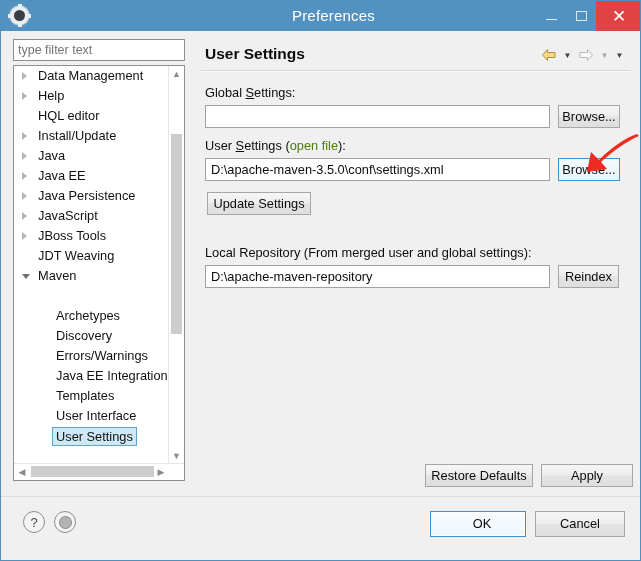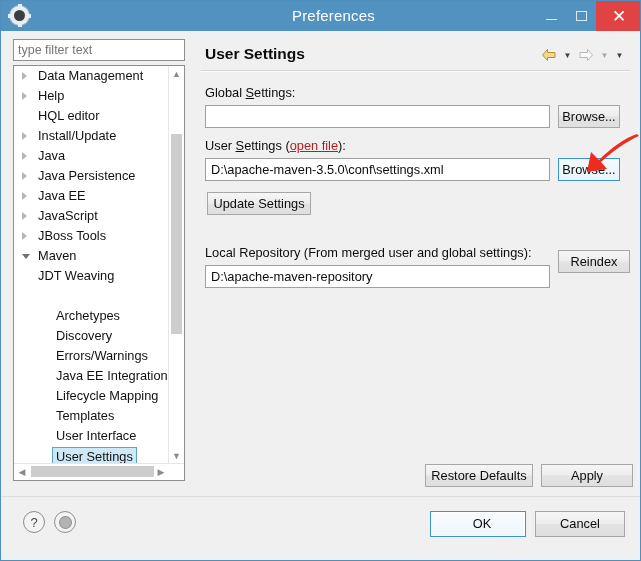--- a/index.html
+++ b/index.html
@@ -300,22 +300,21 @@
   }
 
   .field-label {
     position: absolute;
     font-size: 12.8px;
     color: #0c0c0c;
     white-space: nowrap;
   }
   .field-label u { text-decoration: underline; }
   .link {
-    color: #b91c1c;
-    text-decoration: underline;
+    color: #4d7c0f;
     cursor: pointer;
   }
 
   .txtbox {
     position: absolute;
     box-sizing: border-box;
     height: 23px;
     border: 1px solid #a0a0a0;
     background: #ffffff;
     font-family: "Liberation Sans", sans-serif;
@@ -435,55 +434,52 @@
             <div class="tree-item">
               <span class="tw tw-collapsed"></span>
               <span class="lbl">Install/Update</span>
             </div>
             <div class="tree-item">
               <span class="tw tw-collapsed"></span>
               <span class="lbl">Java</span>
             </div>
             <div class="tree-item">
               <span class="tw tw-collapsed"></span>
+              <span class="lbl">Java EE</span>
+            </div>
+            <div class="tree-item">
+              <span class="tw tw-collapsed"></span>
               <span class="lbl">Java Persistence</span>
             </div>
             <div class="tree-item">
               <span class="tw tw-collapsed"></span>
-              <span class="lbl">Java EE</span>
-            </div>
-            <div class="tree-item">
-              <span class="tw tw-collapsed"></span>
               <span class="lbl">JavaScript</span>
             </div>
             <div class="tree-item">
               <span class="tw tw-collapsed"></span>
               <span class="lbl">JBoss Tools</span>
+            </div>
+            <div class="tree-item">
+              <span class="lbl">JDT Weaving</span>
             </div>
             <div class="tree-item">
               <span class="tw tw-expanded"></span>
               <span class="lbl">Maven</span>
             </div>
-            <div class="tree-item">
-              <span class="lbl">JDT Weaving</span>
-            </div>
             <div class="tree-item lvl2">
               <span class="lbl">Archetypes</span>
             </div>
             <div class="tree-item lvl2">
               <span class="lbl">Discovery</span>
             </div>
             <div class="tree-item lvl2">
               <span class="lbl">Errors/Warnings</span>
             </div>
             <div class="tree-item lvl2">
               <span class="lbl">Java EE Integration</span>
-            </div>
-            <div class="tree-item lvl2">
-              <span class="lbl">Lifecycle Mapping</span>
             </div>
             <div class="tree-item lvl2">
               <span class="lbl">Templates</span>
             </div>
             <div class="tree-item lvl2">
               <span class="lbl">User Interface</span>
             </div>
             <div class="tree-item lvl2 selected">
               <span class="lbl">User Settings</span>
             </div>
@@ -539,21 +535,21 @@
 
       <div class="field-label" style="left:8px; top:101px;">
         <span>User </span><u>S</u><span>ettings (</span><span class="link">open file</span><span>):</span>
       </div>
       <input class="txtbox" type="text" style="left: 8px; top: 121px; width: 345px;" value="D:\apache-maven-3.5.0\conf\settings.xml">
       <div class="btn focus" style="left:361px; top:121px; width:62px;">Browse...</div>
       <div class="btn" style="left:10px; top:155px; width:104px;">Update Settings</div>
 
       <div class="field-label" style="left:8px; top:208px;">Local Repository (From merged user and global settings):</div>
       <input class="txtbox" type="text" style="left: 8px; top: 228px; width: 345px;" readonly="" value="D:\apache-maven-repository">
-      <div class="btn" style="left:361px; top:213px; width:72px;">Reindex</div>
+      <div class="btn" style="left:361px; top:228px; width:61px;">Reindex</div>
 
       <div class="btn" style="left:228px; top:427px; width:108px;">Restore Defaults</div>
       <div class="btn" style="left:344px; top:427px; width:92px;">Apply</div>
     </div>
   </div>
 
   <div class="footer">
     <div class="footer-icon help-icon">?</div>
     <div class="footer-icon pin-icon">
       <span class="pin-dot"></span>

